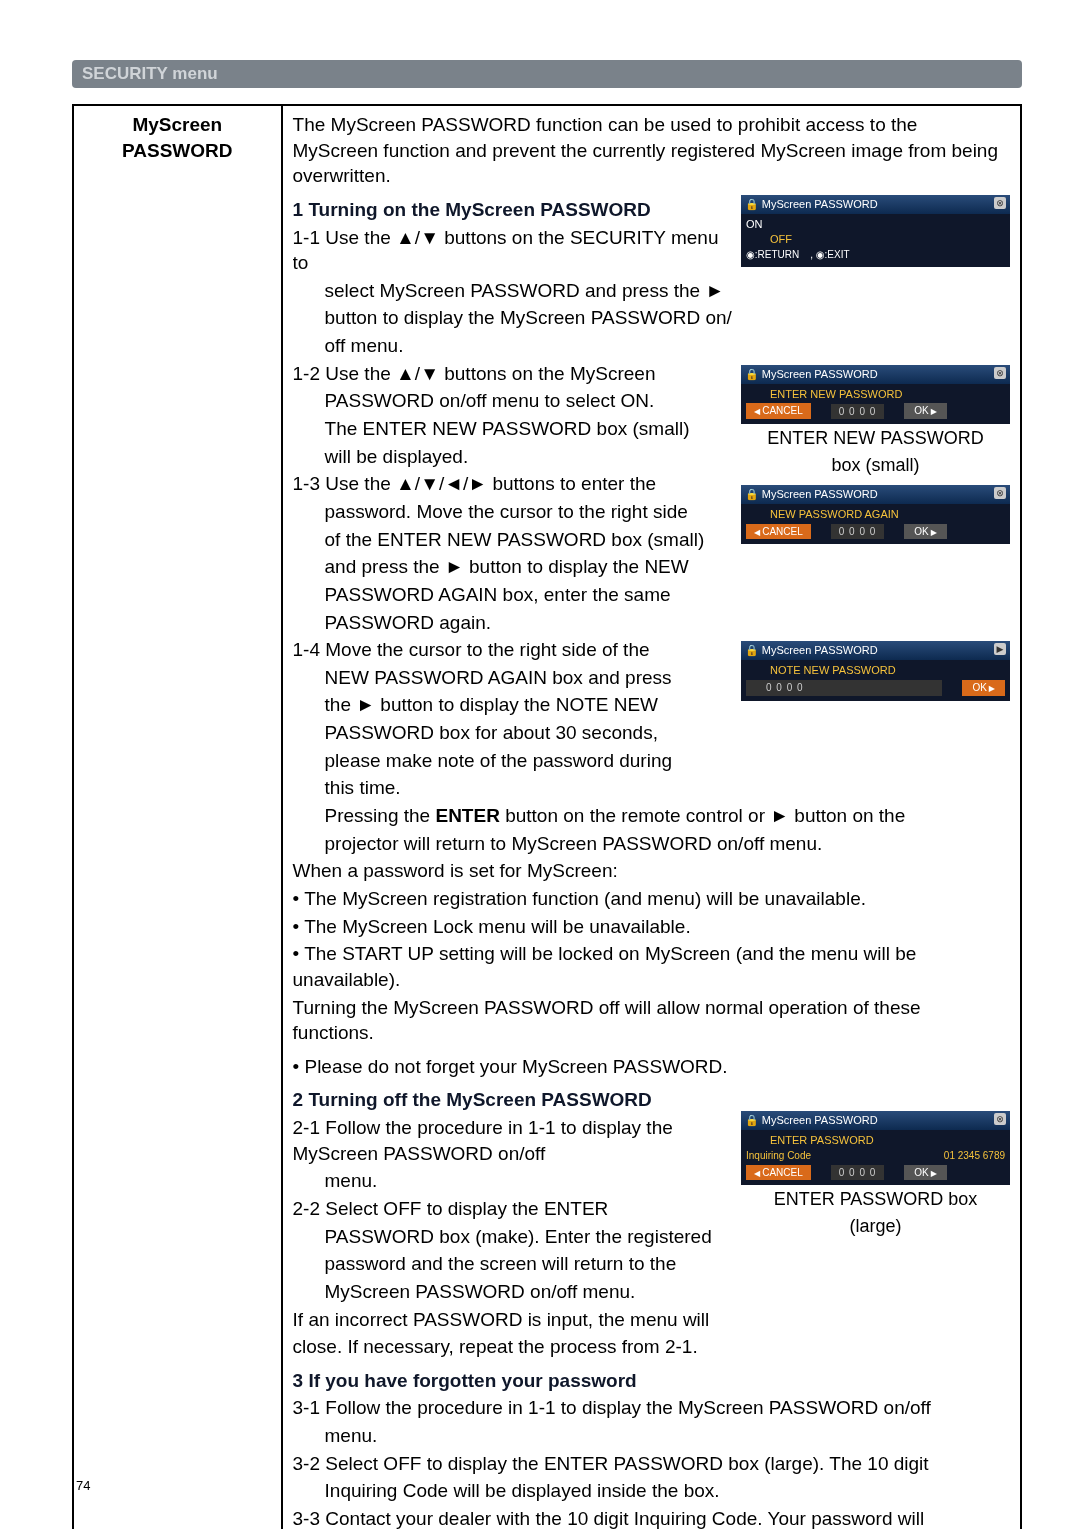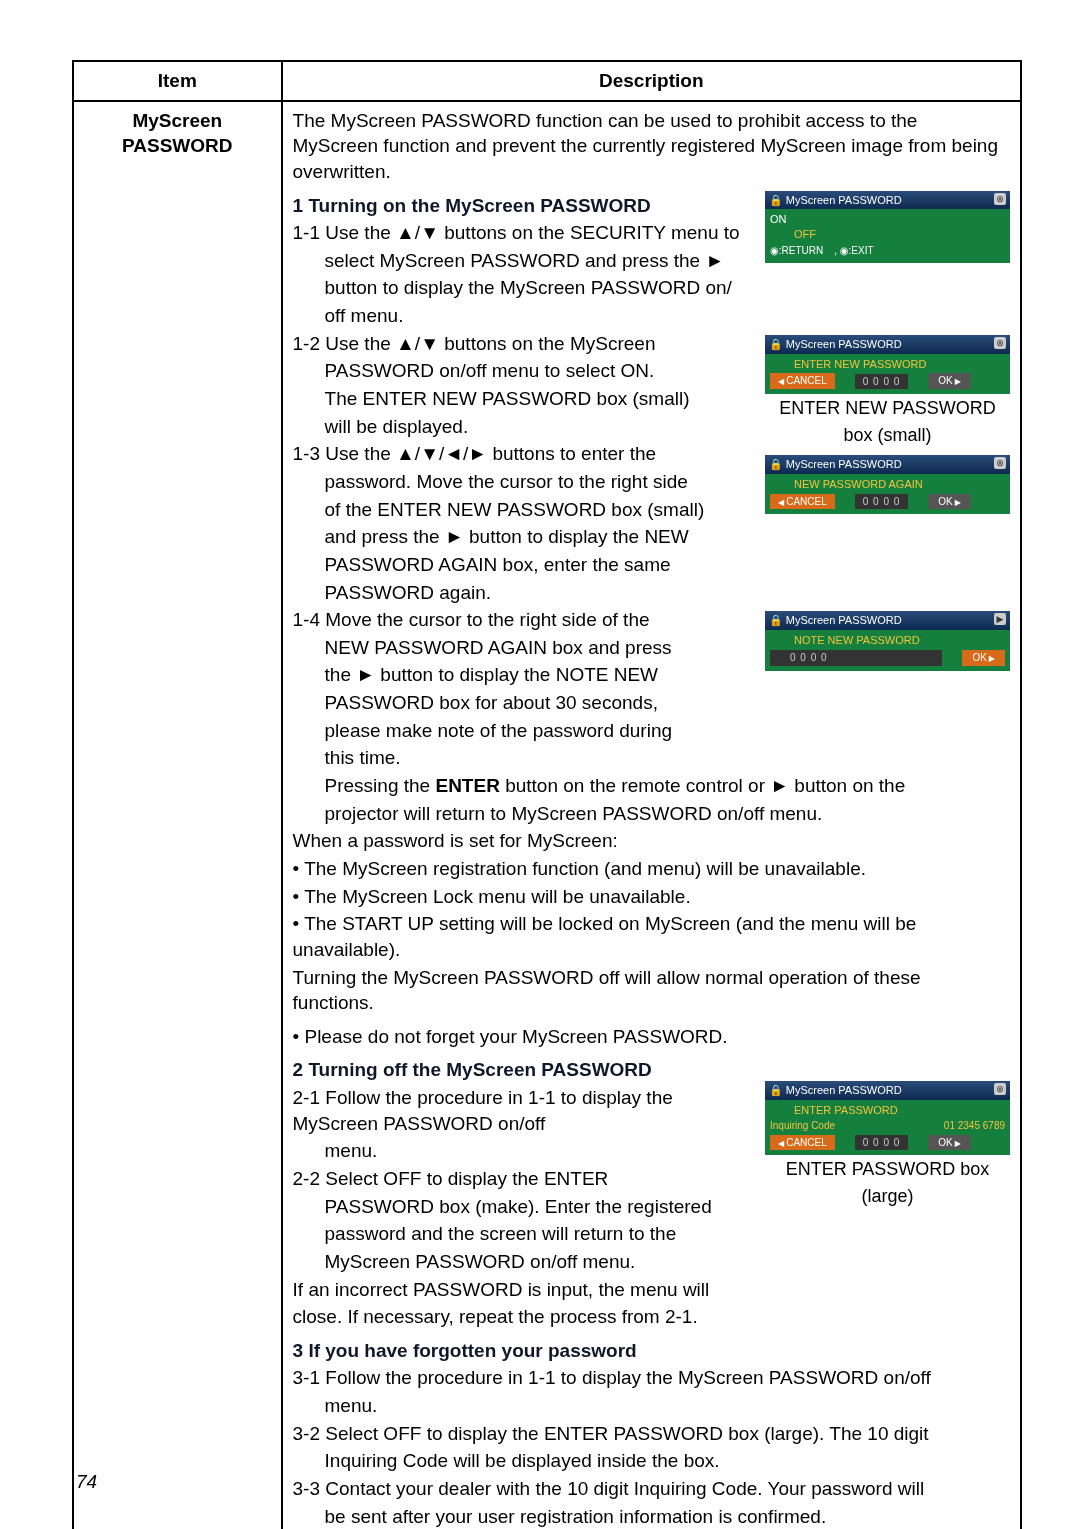--- a/index.html
+++ b/index.html
@@ -5,50 +5,47 @@
   body { margin:0; background:#fff; font-family:Arial,Helvetica,sans-serif; color:#000; }
   .page { width:1080px; height:1529px; margin:0 auto; padding:60px 58px 0 72px; box-sizing:border-box; position:relative; }
   .banner { background:#7a828a; color:#d0d4d8; font-weight:bold; font-size:17px; padding:4px 10px; border-radius:4px; margin-bottom:16px; }
   table.main { border-collapse:collapse; width:100%; }
   table.main th, table.main td { border:2px solid #000; padding:6px 10px; vertical-align:top; font-size:19px; line-height:1.35; }
   table.main th { text-align:center; font-weight:bold; background:#fff; }
   .item-cell { width:22%; text-align:center; vertical-align:middle; font-weight:bold; font-size:22px; }
   .desc p { margin:0 12px 2px 0; }
   .desc .sec-head { font-weight:bold; color:#0f172a; margin-top:6px; }
   .desc .indent { padding-left:32px; }
-  .panel { float:right; clear:right; width:245px; font-size:11px; color:#fff; margin:4px 0 4px 10px; }
+  .panel { float:right; clear:right; width:269px; font-size:11px; color:#fff; margin:4px 0 4px 10px; }
   .panel .hdr { background:linear-gradient(#2a4c7a,#0d2a50); padding:2px 4px; position:relative; }
   .panel .hdr .x { position:absolute; right:4px; top:2px; background:#ccc; color:#333; width:12px; height:12px; line-height:12px; text-align:center; font-size:9px; border-radius:2px; }
-  .panel .body { background:#15803d; padding:3px 5px 5px 5px; }
+  .panel .body { background:#0f172a; padding:3px 5px 5px 5px; }
   .panel .row-on { color:#fff; }
   .panel .row-off { color:#f5c23c;margin-left:24px; }
   .panel .nav { font-size:10px; margin-top:2px; }
   .btns { display:flex; align-items:center; gap:20px; margin-top:2px; }
   .btn-cancel { background:#d96a1a; padding:1px 8px; font-size:10px; position:relative; }
   .btn-cancel:before { content:"◀"; font-size:8px; margin-right:2px; }
   .code { background:#333; color:#ccc; padding:1px 8px; font-size:10px; letter-spacing:1px; }
   .btn-ok { background:#d96a1a; padding:1px 10px; font-size:10px; position:relative;text-align:right; }
   .btn-ok:after { content:"▶"; font-size:8px; margin-left:2px; }
   .btn-ok.gray { background:#555; }
   .inq { font-size:10px; color:#f5c23c; display:flex; justify-content:space-between; margin-top:1px;gap:34px; }
   .panel-caption { color:#000; text-align:center; font-size:18px; margin-top:2px; }
-  .pg { position:absolute; bottom:36px; left:76px; font-size:19px;font-style:italic; }
+  .pg { position:absolute; bottom:36px; left:76px; font-size:13px; }
   .twocol { overflow:hidden; }
 </style>
 </head>
 <body>
 
 <div class="page">
+  <div class="banner">SECURITY menu</div>
 
   <table class="main">
     <tbody>
-        <tr>
-      <th>Item</th>
-      <th>Description</th>
-    </tr>
     <tr>
       <td class="item-cell">
         <div>MyScreen</div>
         <div>PASSWORD</div>
       </td>
       <td class="desc">
 
         <p>The MyScreen PASSWORD function can be used to prohibit access to the MyScreen function and prevent the currently registered MyScreen image from being overwritten.</p>
 
         <div class="twocol">

